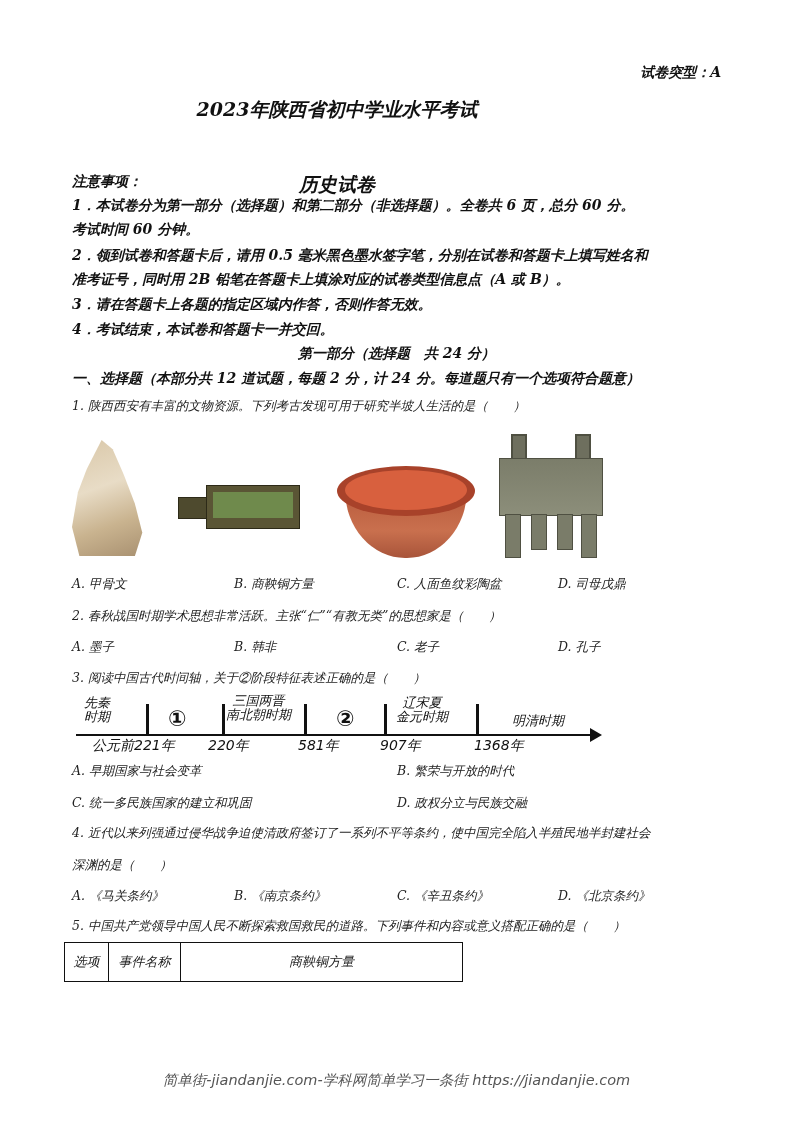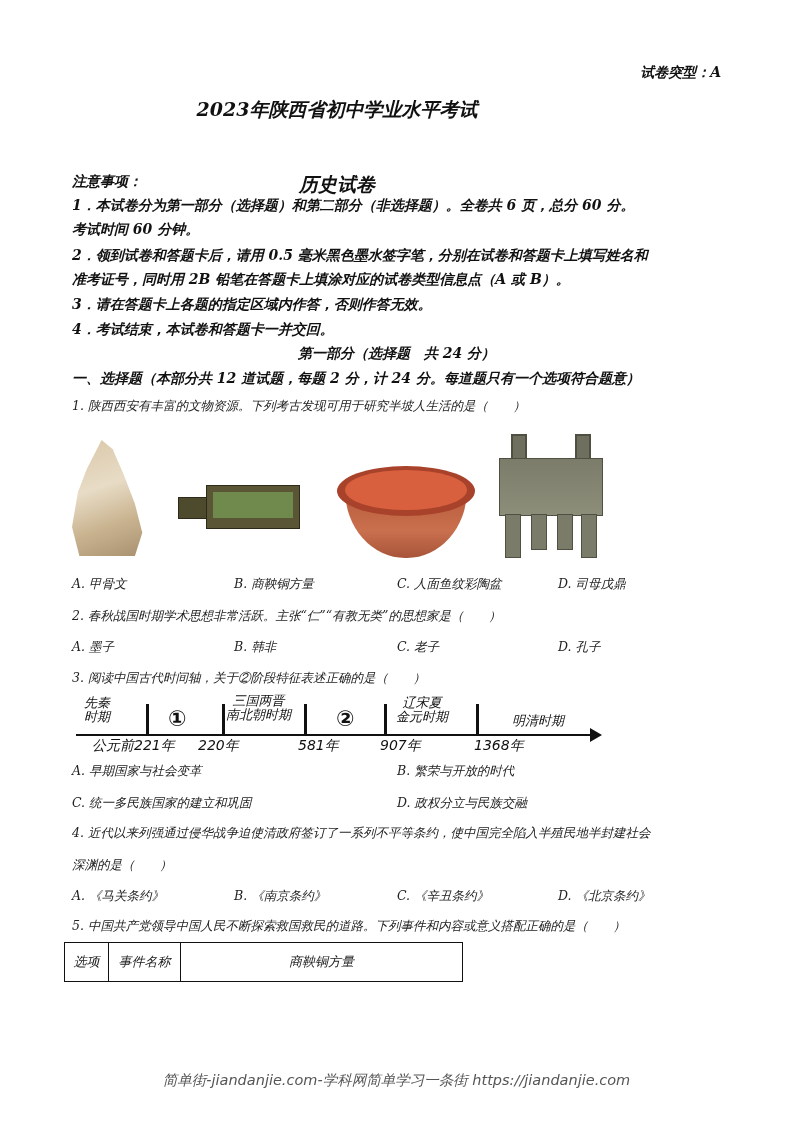--- a/index.html
+++ b/index.html
@@ -107,21 +107,21 @@
   <div class="tl-period" style="left:12px;top:2px;white-space:pre">先秦
 时期</div>
   <div class="tl-num" style="left:96px">①</div>
   <div class="tl-period" style="left:154px;top:0px;white-space:pre">三国两晋
 南北朝时期</div>
   <div class="tl-num" style="left:264px">②</div>
   <div class="tl-period" style="left:324px;top:2px;white-space:pre">辽宋夏
 金元时期</div>
   <div class="tl-period" style="left:440px;top:20px">明清时期</div>
   <div class="tl-year" style="left:20px">公元前221年</div>
-  <div class="tl-year" style="left:126px">220年</div>
+  <div class="tl-year" style="left:136px">220年</div>
   <div class="tl-year" style="left:226px">581年</div>
   <div class="tl-year" style="left:308px">907年</div>
   <div class="tl-year" style="left:402px">1368年</div>
 </div>
 <div class="abs opt" style="left:72px;top:763px">A. 早期国家与社会变革</div>
 <div class="abs opt" style="left:397px;top:763px">B. 繁荣与开放的时代</div>
 <div class="abs opt" style="left:72px;top:795px">C. 统一多民族国家的建立和巩固</div>
 <div class="abs opt" style="left:397px;top:795px">D. 政权分立与民族交融</div>
 
 <div class="abs q" style="top:825px">4. 近代以来列强通过侵华战争迫使清政府签订了一系列不平等条约，使中国完全陷入半殖民地半封建社会</div>

